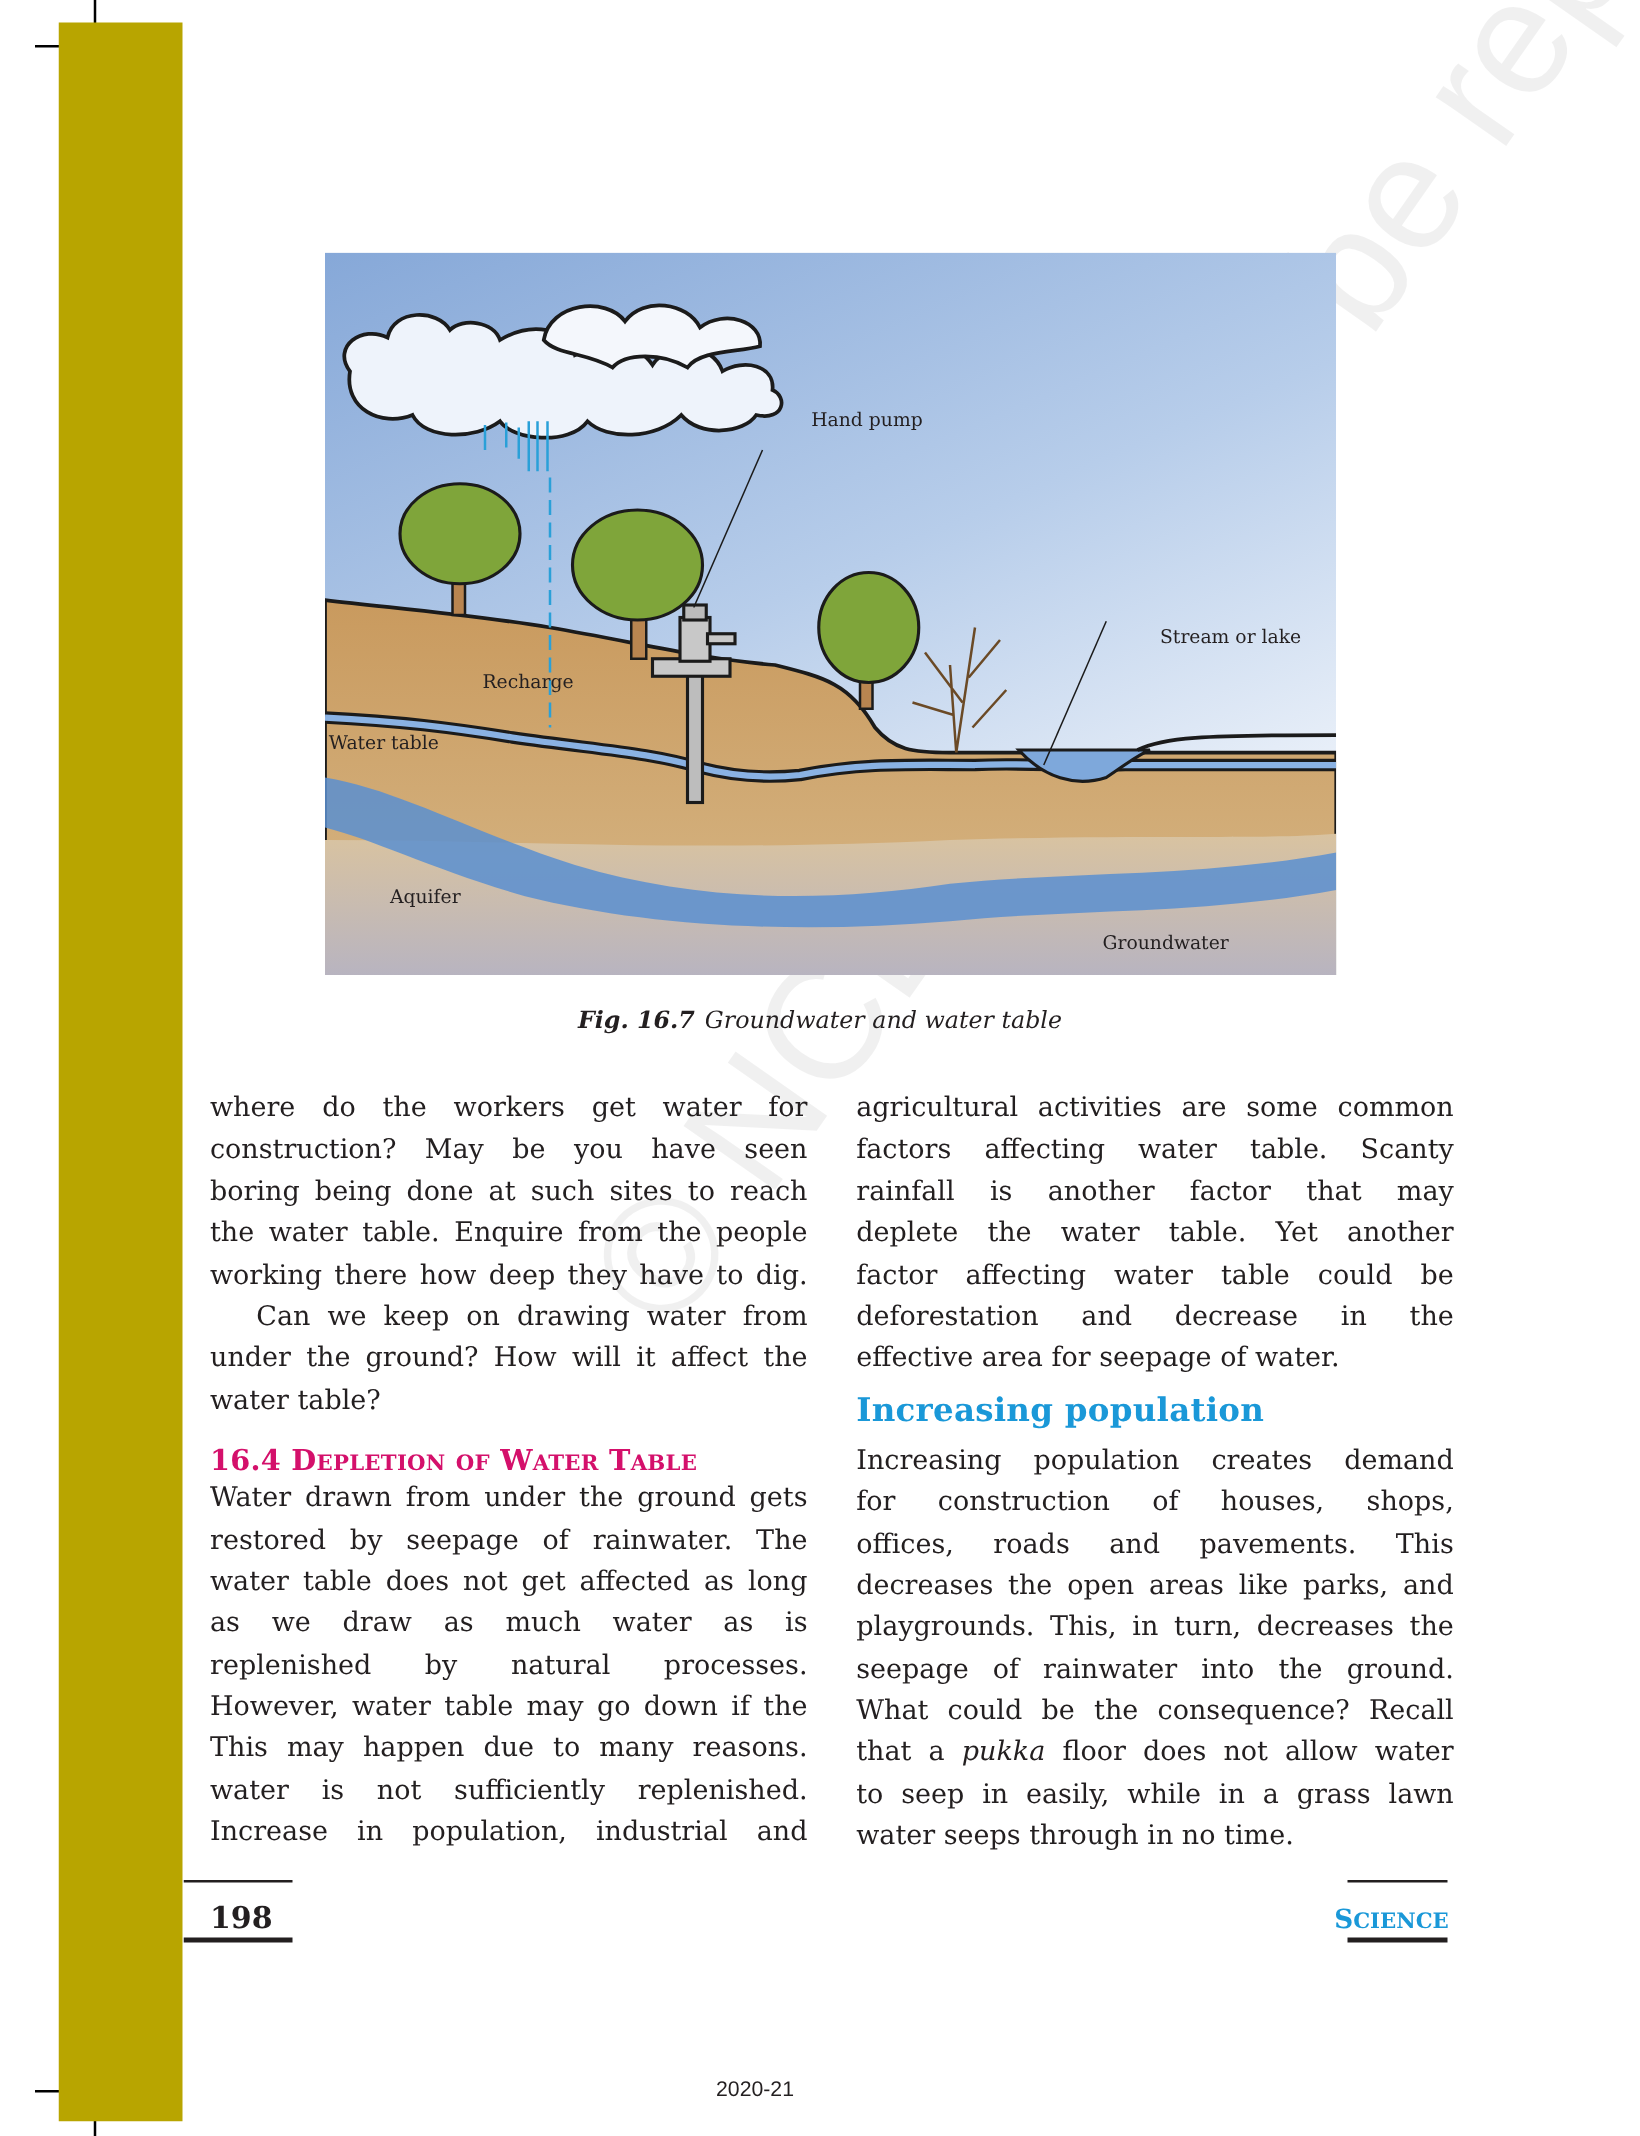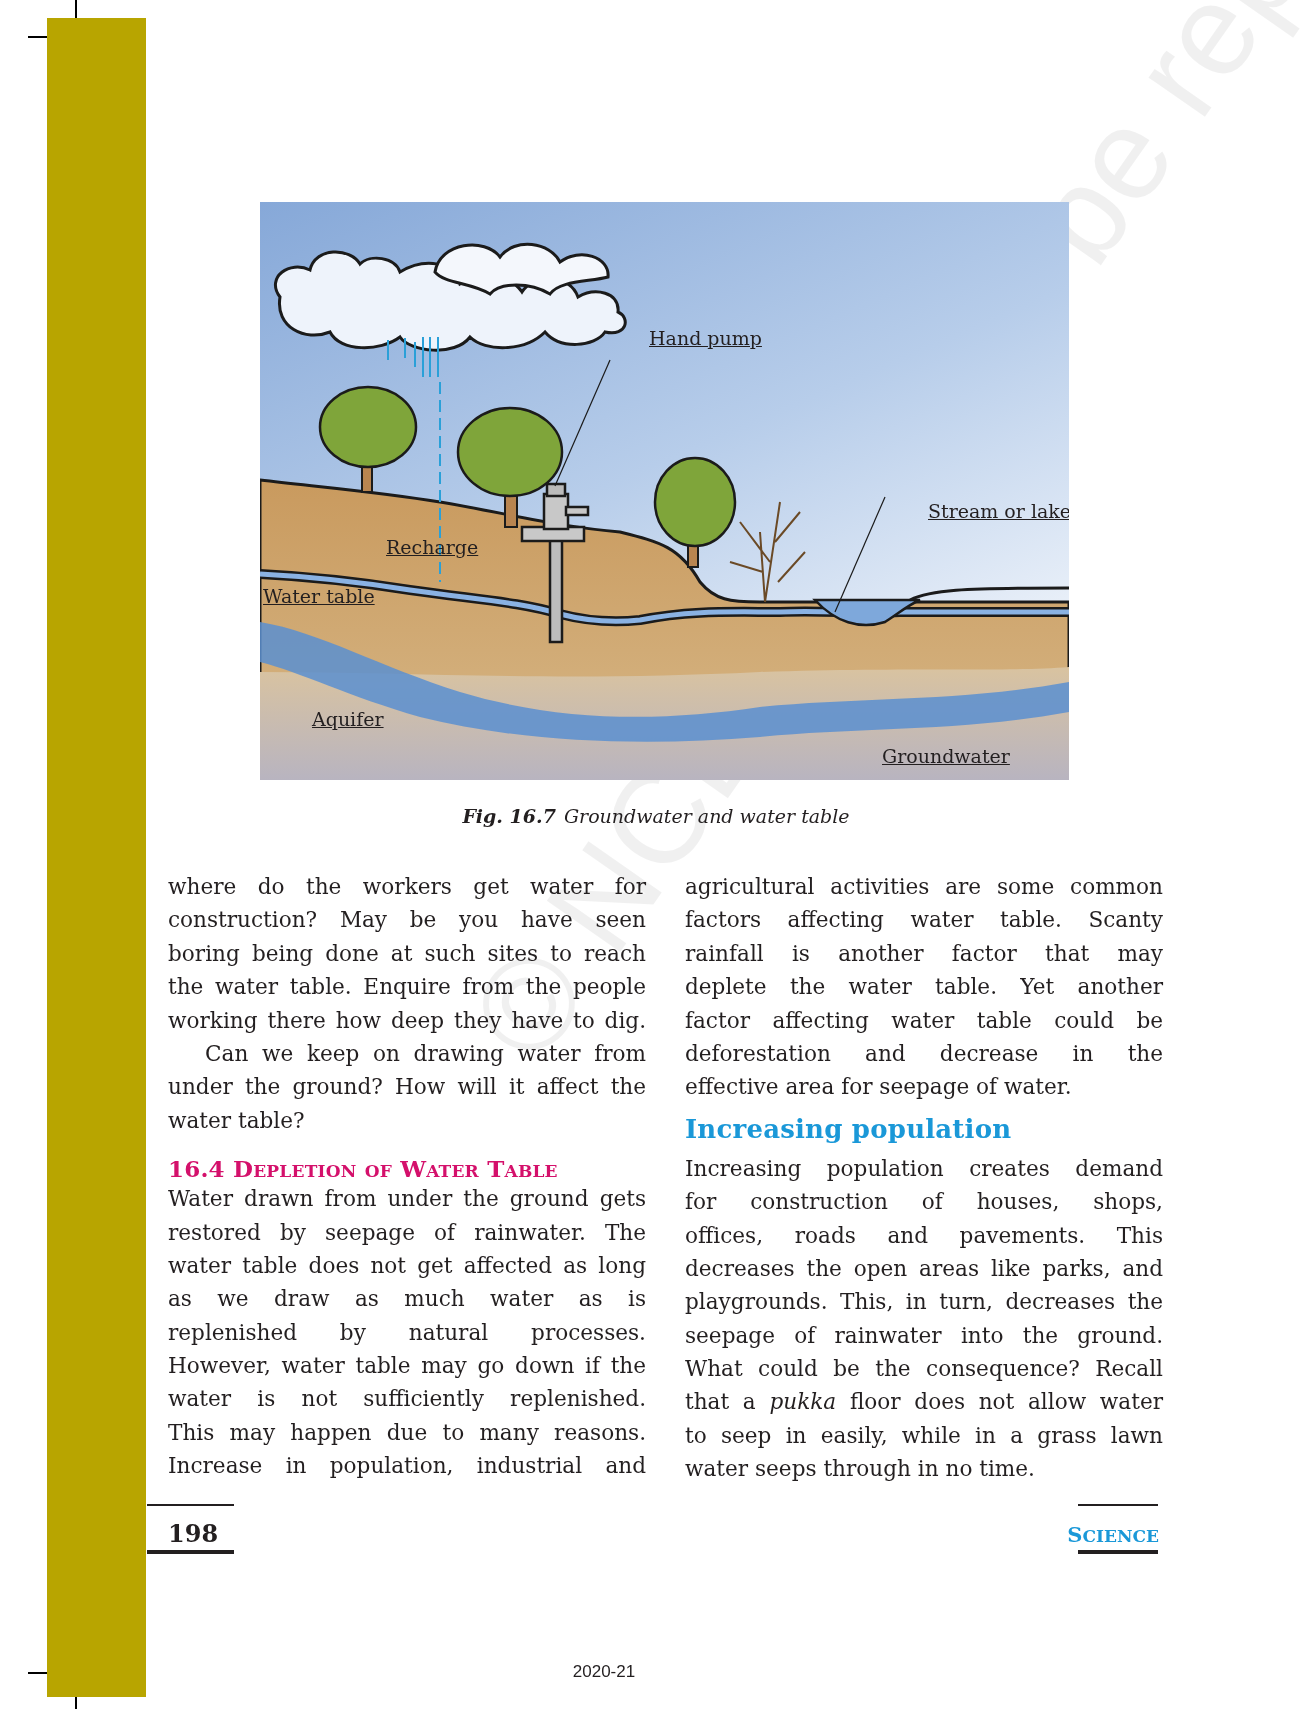--- a/index.html
+++ b/index.html
@@ -1,21 +1,21 @@
 <!DOCTYPE html>
 <html><head>
 <meta charset="utf-8">
 <style>
   html, body { margin:0; padding:0; background:#ffffff; }
   body { width:1312px; height:1709px; position:relative; overflow:hidden; font-family:"DejaVu Serif", serif; color:#231f20; }
   .crop { position:absolute; background:#000; }
   .olive-bar { position:absolute; left:47px; top:18px; width:99px; height:1679px; background:#b8a500; }
   .figure { position:absolute; left:260px; top:202px; width:809px; height:578px; overflow:hidden; }
   .figure svg { display:block; width:100%; height:100%; }
-  .fig-label { position:absolute; font-family:"DejaVu Serif", serif; font-size:19px; color:#231f20; white-space:nowrap;text-decoration:underline; }
+  .fig-label { position:absolute; font-family:"DejaVu Serif", serif; font-size:15px; color:#231f20; white-space:nowrap; }
   .caption { position:absolute; left:0; width:1312px; top:805px; text-align:center; font-size:19px; }
   .caption .num { font-weight:bold; font-style:italic; }
   .caption .txt { font-style:italic; margin-left:8px;margin-top:28px; }
   .col { position:absolute; width:478px; font-size:21.6px; line-height:33.4px; }
   .line { display:block; text-align:justify; text-align-last:justify; white-space:nowrap; height:33.4px; }
   .line.last { text-align-last:left; }
   .h-section { color:#d4106b; font-weight:bold; font-size:23px; letter-spacing:0.2px; height:42px; line-height:58px; white-space:nowrap; }
   .h-section .sc { font-size:17px; }
   .h-sub { color:#1a98d8; font-weight:bold; font-size:26px; height:46px; line-height:46px; white-space:nowrap; }
   .rule { position:absolute; background:#231f20; }
@@ -138,22 +138,22 @@
     <span><span>W</span><span class="sc">ATER</span></span>
     <span><span>T</span><span class="sc">ABLE</span></span>
   </div>
   <div>
     <span class="line">Water drawn from under the ground gets</span>
     <span class="line">restored by seepage of rainwater. The</span>
     <span class="line">water table does not get affected as long</span>
     <span class="line">as we draw as much water as is</span>
     <span class="line">replenished by natural processes.</span>
     <span class="line">However, water table may go down if the</span>
+    <span class="line">This may happen due to many reasons.</span>
     <span class="line">water is not sufficiently replenished.</span>
-    <span class="line">This may happen due to many reasons.</span>
     <span class="line">Increase in population, industrial and</span>
   </div>
 </div>
 
 <div class="col" style="left:685px;top:870px;">
   <div>
     <span class="line">agricultural activities are some common</span>
     <span class="line">factors affecting water table. Scanty</span>
     <span class="line">rainfall is another factor that may</span>
     <span class="line">deplete the water table. Yet another</span>

